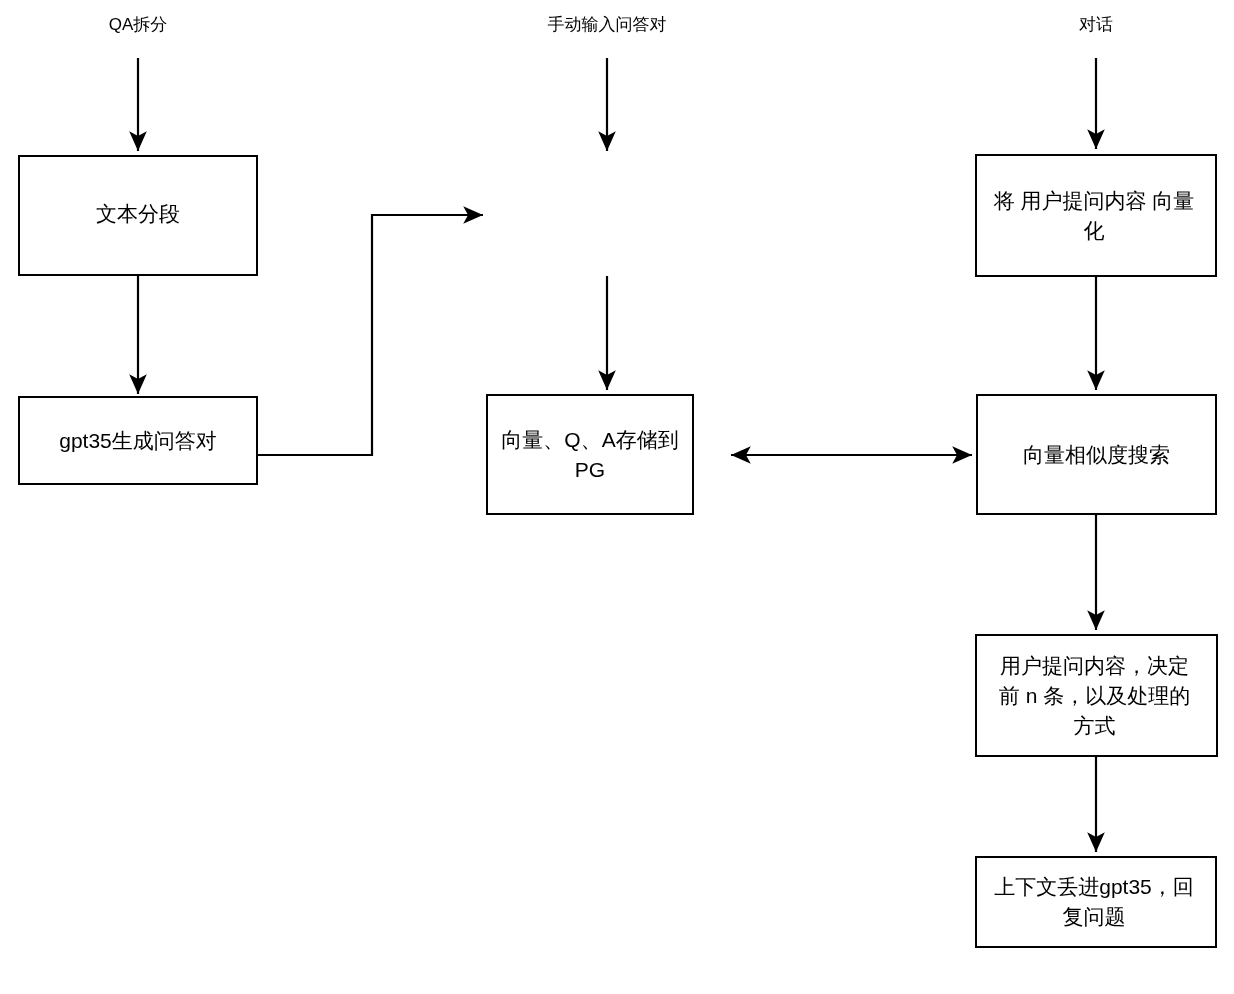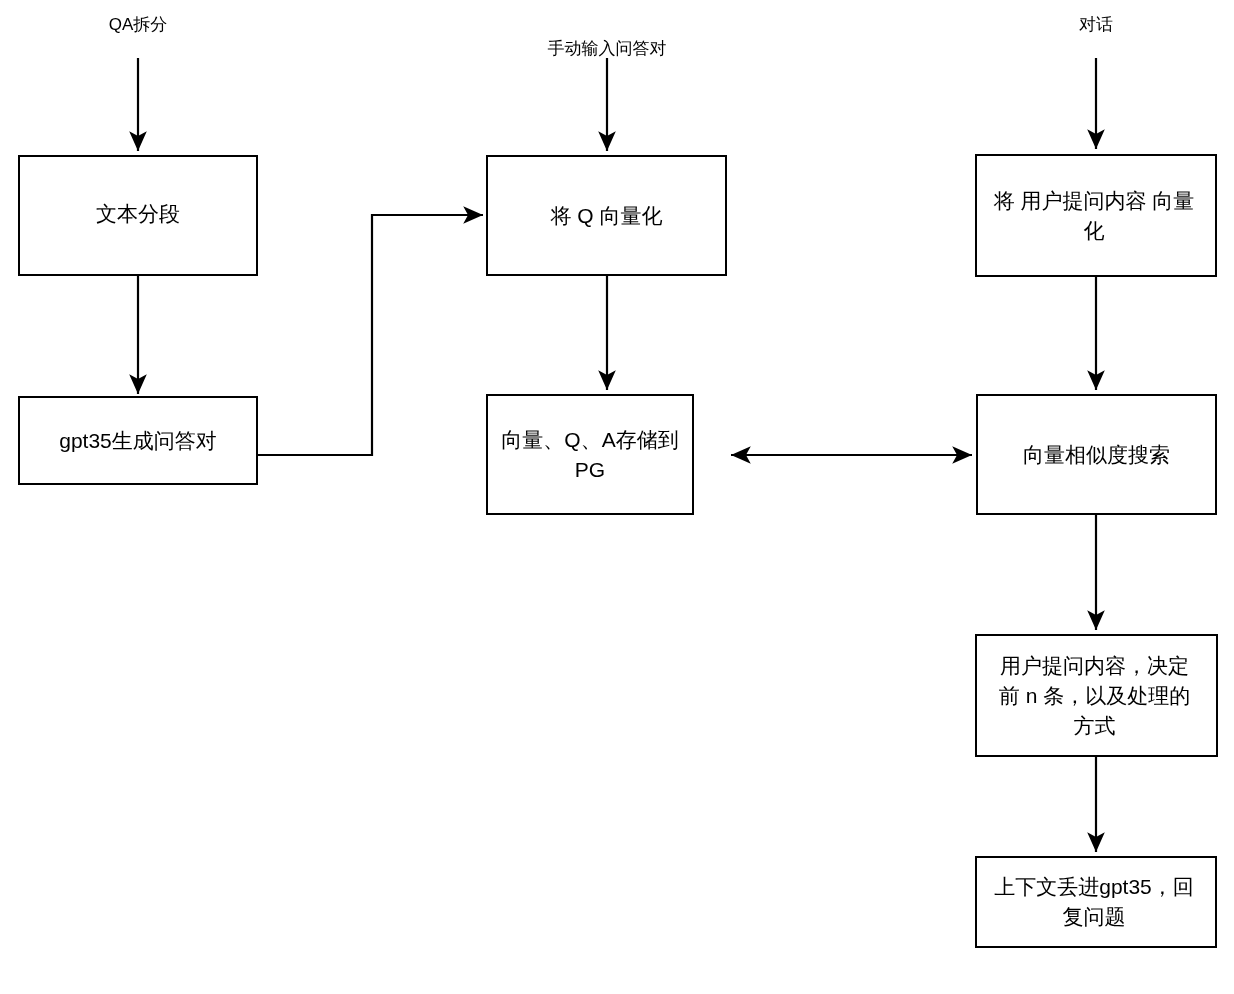--- a/index.html
+++ b/index.html
@@ -112,35 +112,32 @@
       <line x1="1096" y1="515" x2="1096" y2="630" stroke="#000000" stroke-width="2.2" marker-end="url(#arrowEnd)"></line>
     </g>
 
     <g>
       <line x1="1096" y1="757" x2="1096" y2="852" stroke="#000000" stroke-width="2.2" marker-end="url(#arrowEnd)"></line>
     </g>
   </svg>
 
   <div class="edge-label" style="left:138px; top:12px;">QA拆分</div>
 
-  <div class="edge-label" style="left:607px; top:12px;margin-top:24px;">手动输入问答对</div>
+  <div class="edge-label" style="left:607px; top:12px;">手动输入问答对</div>
 
   <div class="edge-label" style="left:1096px; top:12px;">对话</div>
 
   <div class="node" style="left:18px; top:155px; width:240px; height:121px;font-family:Liberation Mono, monospace;">
     <span class="node-text">文本分段</span>
   </div>
 
   <div class="node" style="left:18px; top:396px; width:240px; height:89px;">
     <span class="node-text">gpt35生成问答对</span>
   </div>
 
-  <div class="node" style="left:486px; top:155px; width:241px; height:121px;">
-    <span class="node-text">将 Q 向量化</span>
-  </div>
 
   <div class="node" style="left:486px; top:394px; width:208px; height:121px;">
     <span class="node-text">向量、Q、A存储到
 PG</span>
   </div>
 
   <div class="node overflow" style="left:975px; top:154px; width:242px; height:123px;">
     <span class="node-text">将 用户提问内容 向量
 化</span>
   </div>

